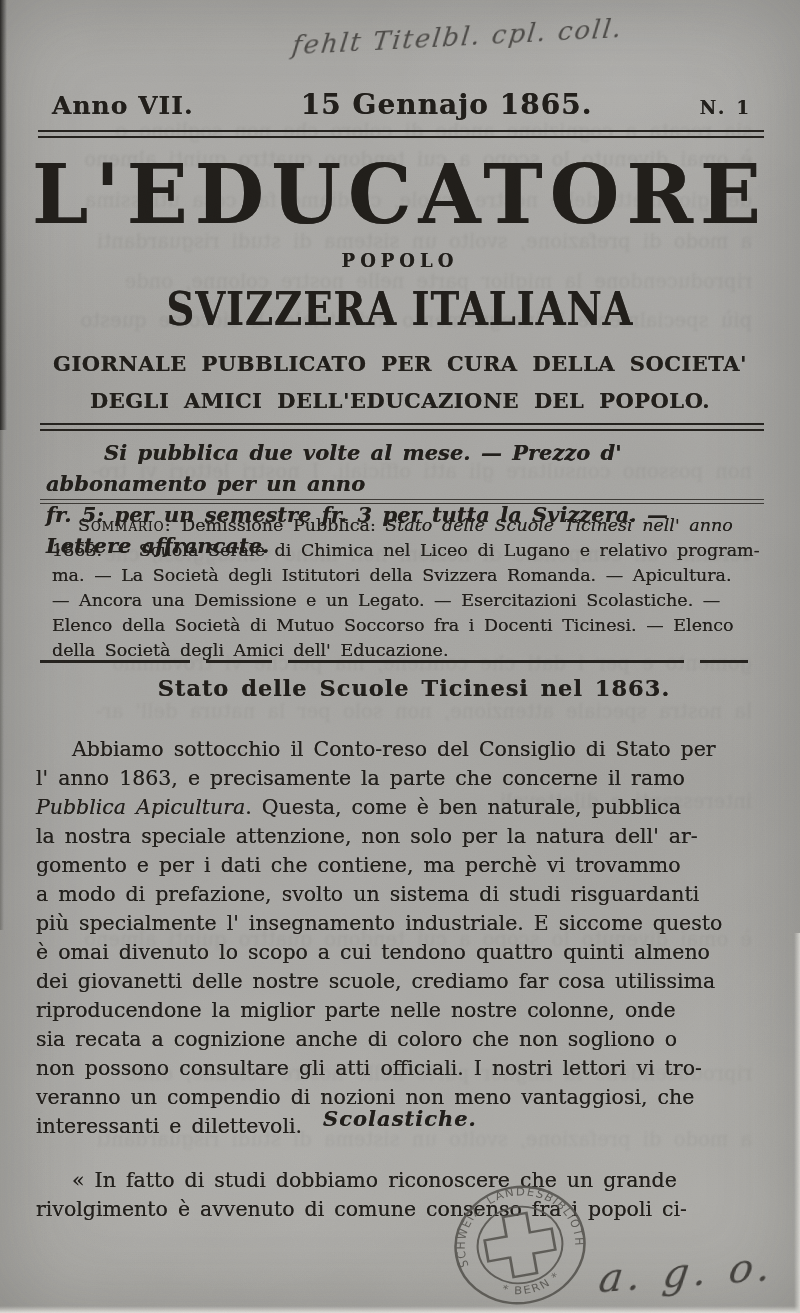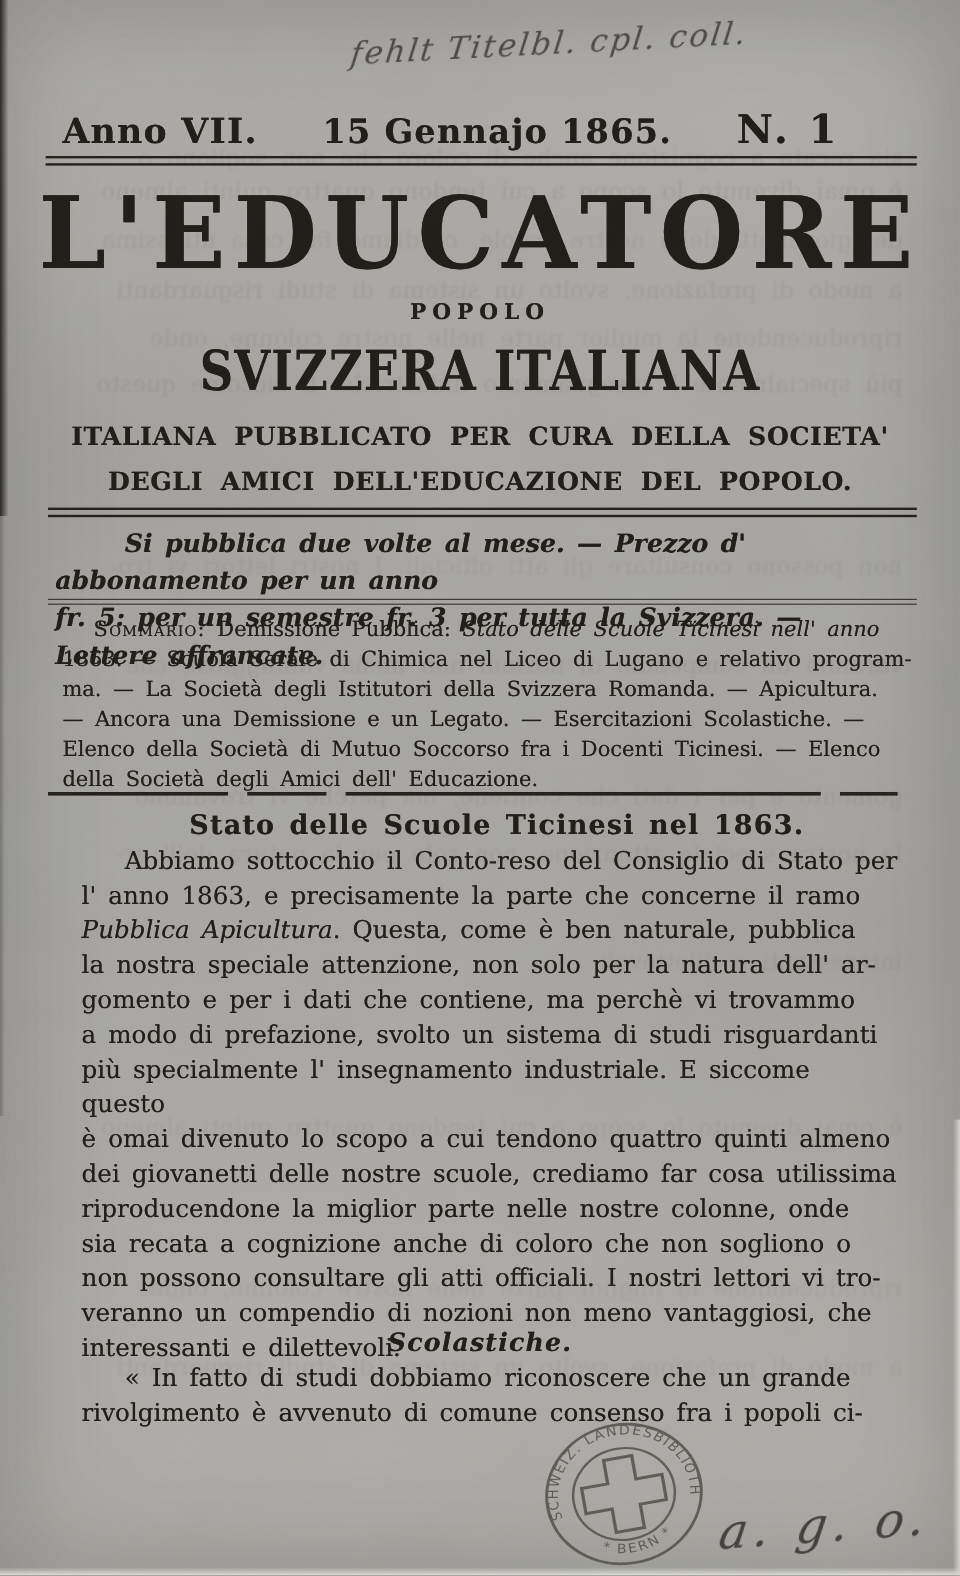--- a/index.html
+++ b/index.html
@@ -24,23 +24,23 @@
     font-style:italic;color:#4e4c49;transform:rotate(-3deg) skewX(-10deg);
     font-size:26px;letter-spacing:2px;filter:blur(0.3px);
   }
   .autograph{
     font-style:italic;color:#45433f;transform:rotate(-4deg) skewX(-12deg);
     font-size:40px;letter-spacing:5px;filter:blur(0.3px);
   }
 
   
   .issue-row{top:88px;left:52px;right:48px;display:flex;align-items:baseline;font-weight:bold;}
-  .issue-anno{font-size:29px;letter-spacing:1px;text-align:right;}
+  .issue-anno{font-size:25px;letter-spacing:1px;text-align:right;}
   .issue-date{font-size:28px;letter-spacing:1px;flex:1;text-align:center;}
-  .issue-num{font-size:33px;margin-right:52px;letter-spacing:3px;}
+  .issue-num{font-size:18px;letter-spacing:3px;}
 
   
   .rule2{border-top:2px solid #26231f;border-bottom:2px solid #26231f;height:4px;}
   .rule-thin2{border-top:1.5px solid #2c2925;border-bottom:1.5px solid #2c2925;height:3px;opacity:.85;}
   .divider-seg{display:flex;gap:16px;}
   .divider-seg i{display:block;height:3px;background:#26231f;}
 
   
   .masthead-title{
     top:146px;left:0;right:0;font-weight:bold;font-size:80px;letter-spacing:7px;
@@ -60,21 +60,21 @@
   }
 
   .sommario{top:513px;left:52px;right:40px;font-size:17.5px;line-height:25px;word-spacing:4px;}
   .sommario .sc{font-variant:small-caps;letter-spacing:1px;}
   .sommario .rest{white-space:pre-line;}
   .sommario .l1{text-indent:26px;}
   .som-italic{font-style:italic;}
 
   .art-title{top:675px;left:0;right:0;font-weight:bold;font-size:22.5px;letter-spacing:1px;word-spacing:3px;margin-left:28px;}
 
-  .para{left:68px;right:48px;font-size:20.5px;line-height:29px;word-spacing:3.5px;}
+  .para{left:36px;right:48px;font-size:20.5px;line-height:29px;word-spacing:3.5px;margin-top:32px;}
   .pre{white-space:pre-line;}
   .indent{text-indent:36px;}
   .it{font-style:italic;}
 
   .section-head{top:1106px;left:0;right:0;font-style:italic;font-weight:bold;font-size:21px;letter-spacing:1px;}
 
   
   .ghost{
     position:absolute;left:40px;width:712px;color:#6f6f6b;opacity:0.16;
     font-size:19.5px;transform:scaleX(-1);filter:blur(1.1px);
@@ -118,21 +118,21 @@
     <span class="issue-anno">Anno VII.</span>
     <span class="issue-date">15 Gennajo 1865.</span>
     <span class="issue-num">N. 1</span>
   </div>
 
   <div class="abs rule2" style="top:130px;left:38px;right:36px"></div>
 
   <div class="abs center masthead-title ink">L'EDUCATORE</div>
   <div class="abs center masthead-della ink">POPOLO</div>
   <div class="abs center masthead-sub ink">SVIZZERA ITALIANA</div>
-  <div class="abs center gline1 ink">ITALIANA PUBBLICATO PER CURA DELLA SOCIETA'</div>
+  <div class="abs center gline1 ink">GIORNALE PUBBLICATO PER CURA DELLA SOCIETA'</div>
   <div class="abs center gline2 ink">DEGLI AMICI DELL'EDUCAZIONE DEL POPOLO.</div>
 
   <div class="abs rule2" style="top:423px;left:40px;right:36px"></div>
 
   <div class="abs pubinfo ink">Si pubblica due volte al mese. — Prezzo d' abbonamento per un anno
 fr. 5: per un semestre fr. 3 per tutta la Svizzera. — Lettere affrancate.</div>
 
   <div class="abs rule-thin2" style="top:499px;left:40px;right:36px"></div>
 
   <div class="abs sommario ink">

